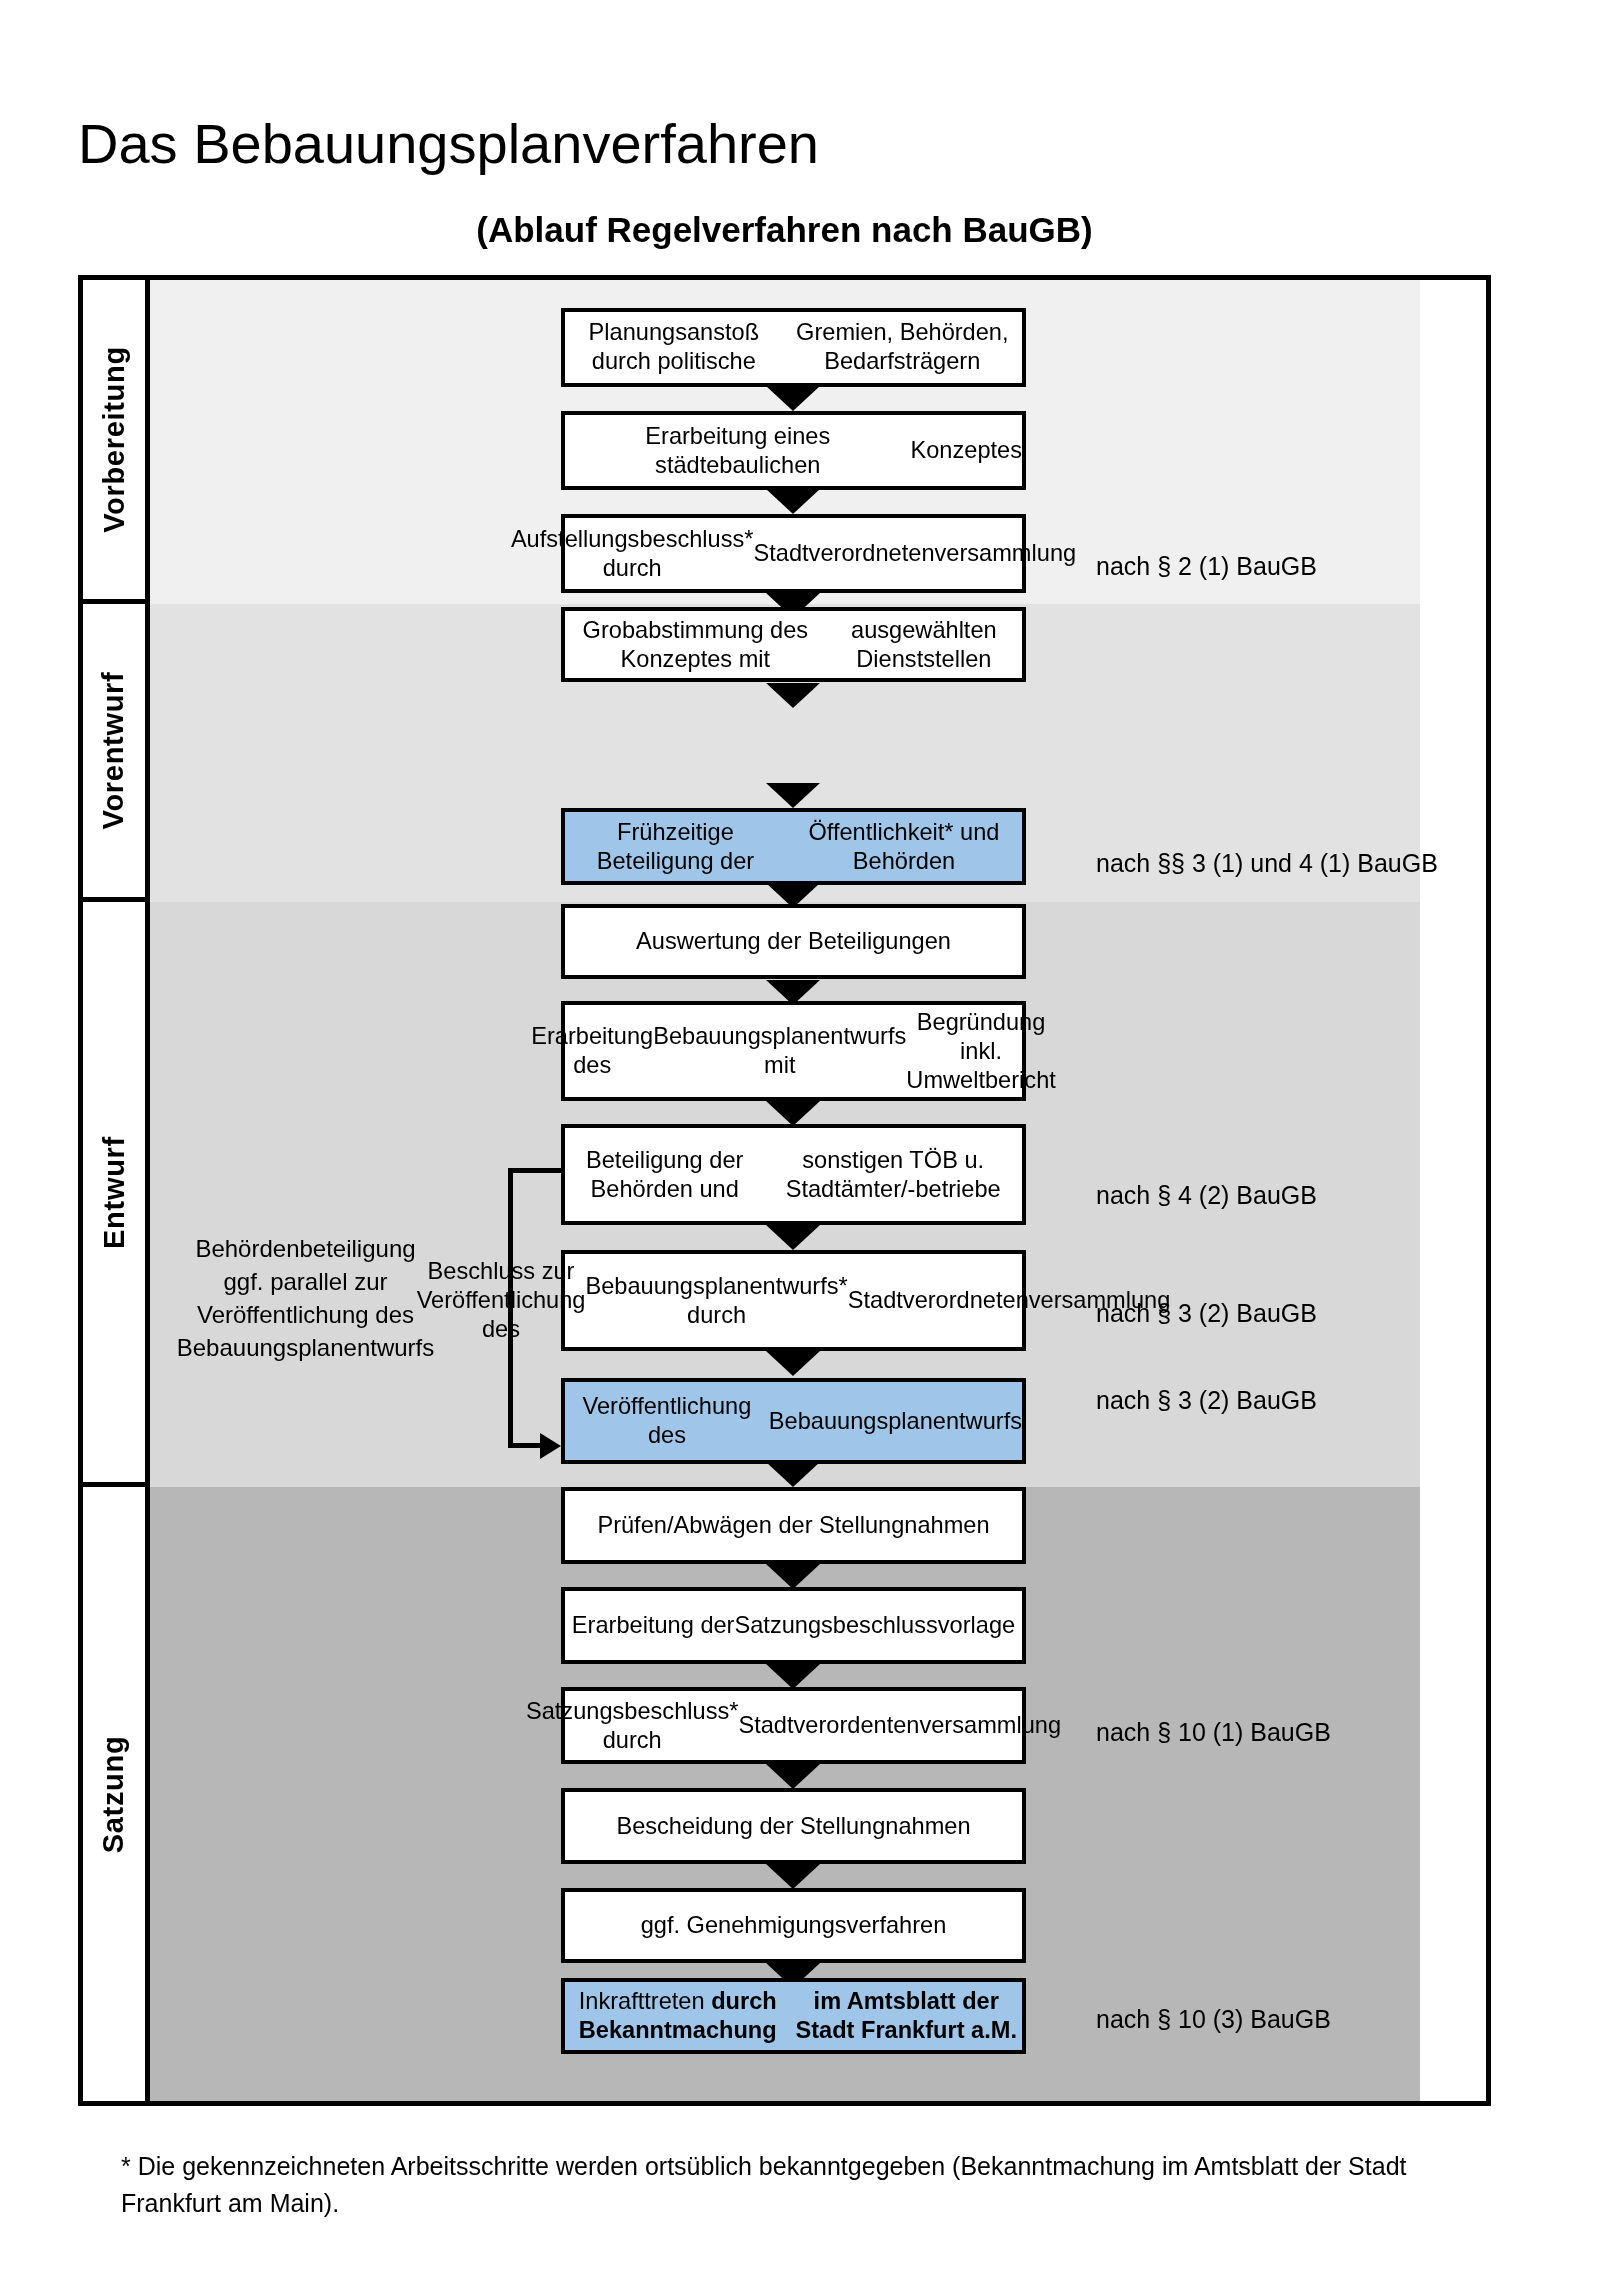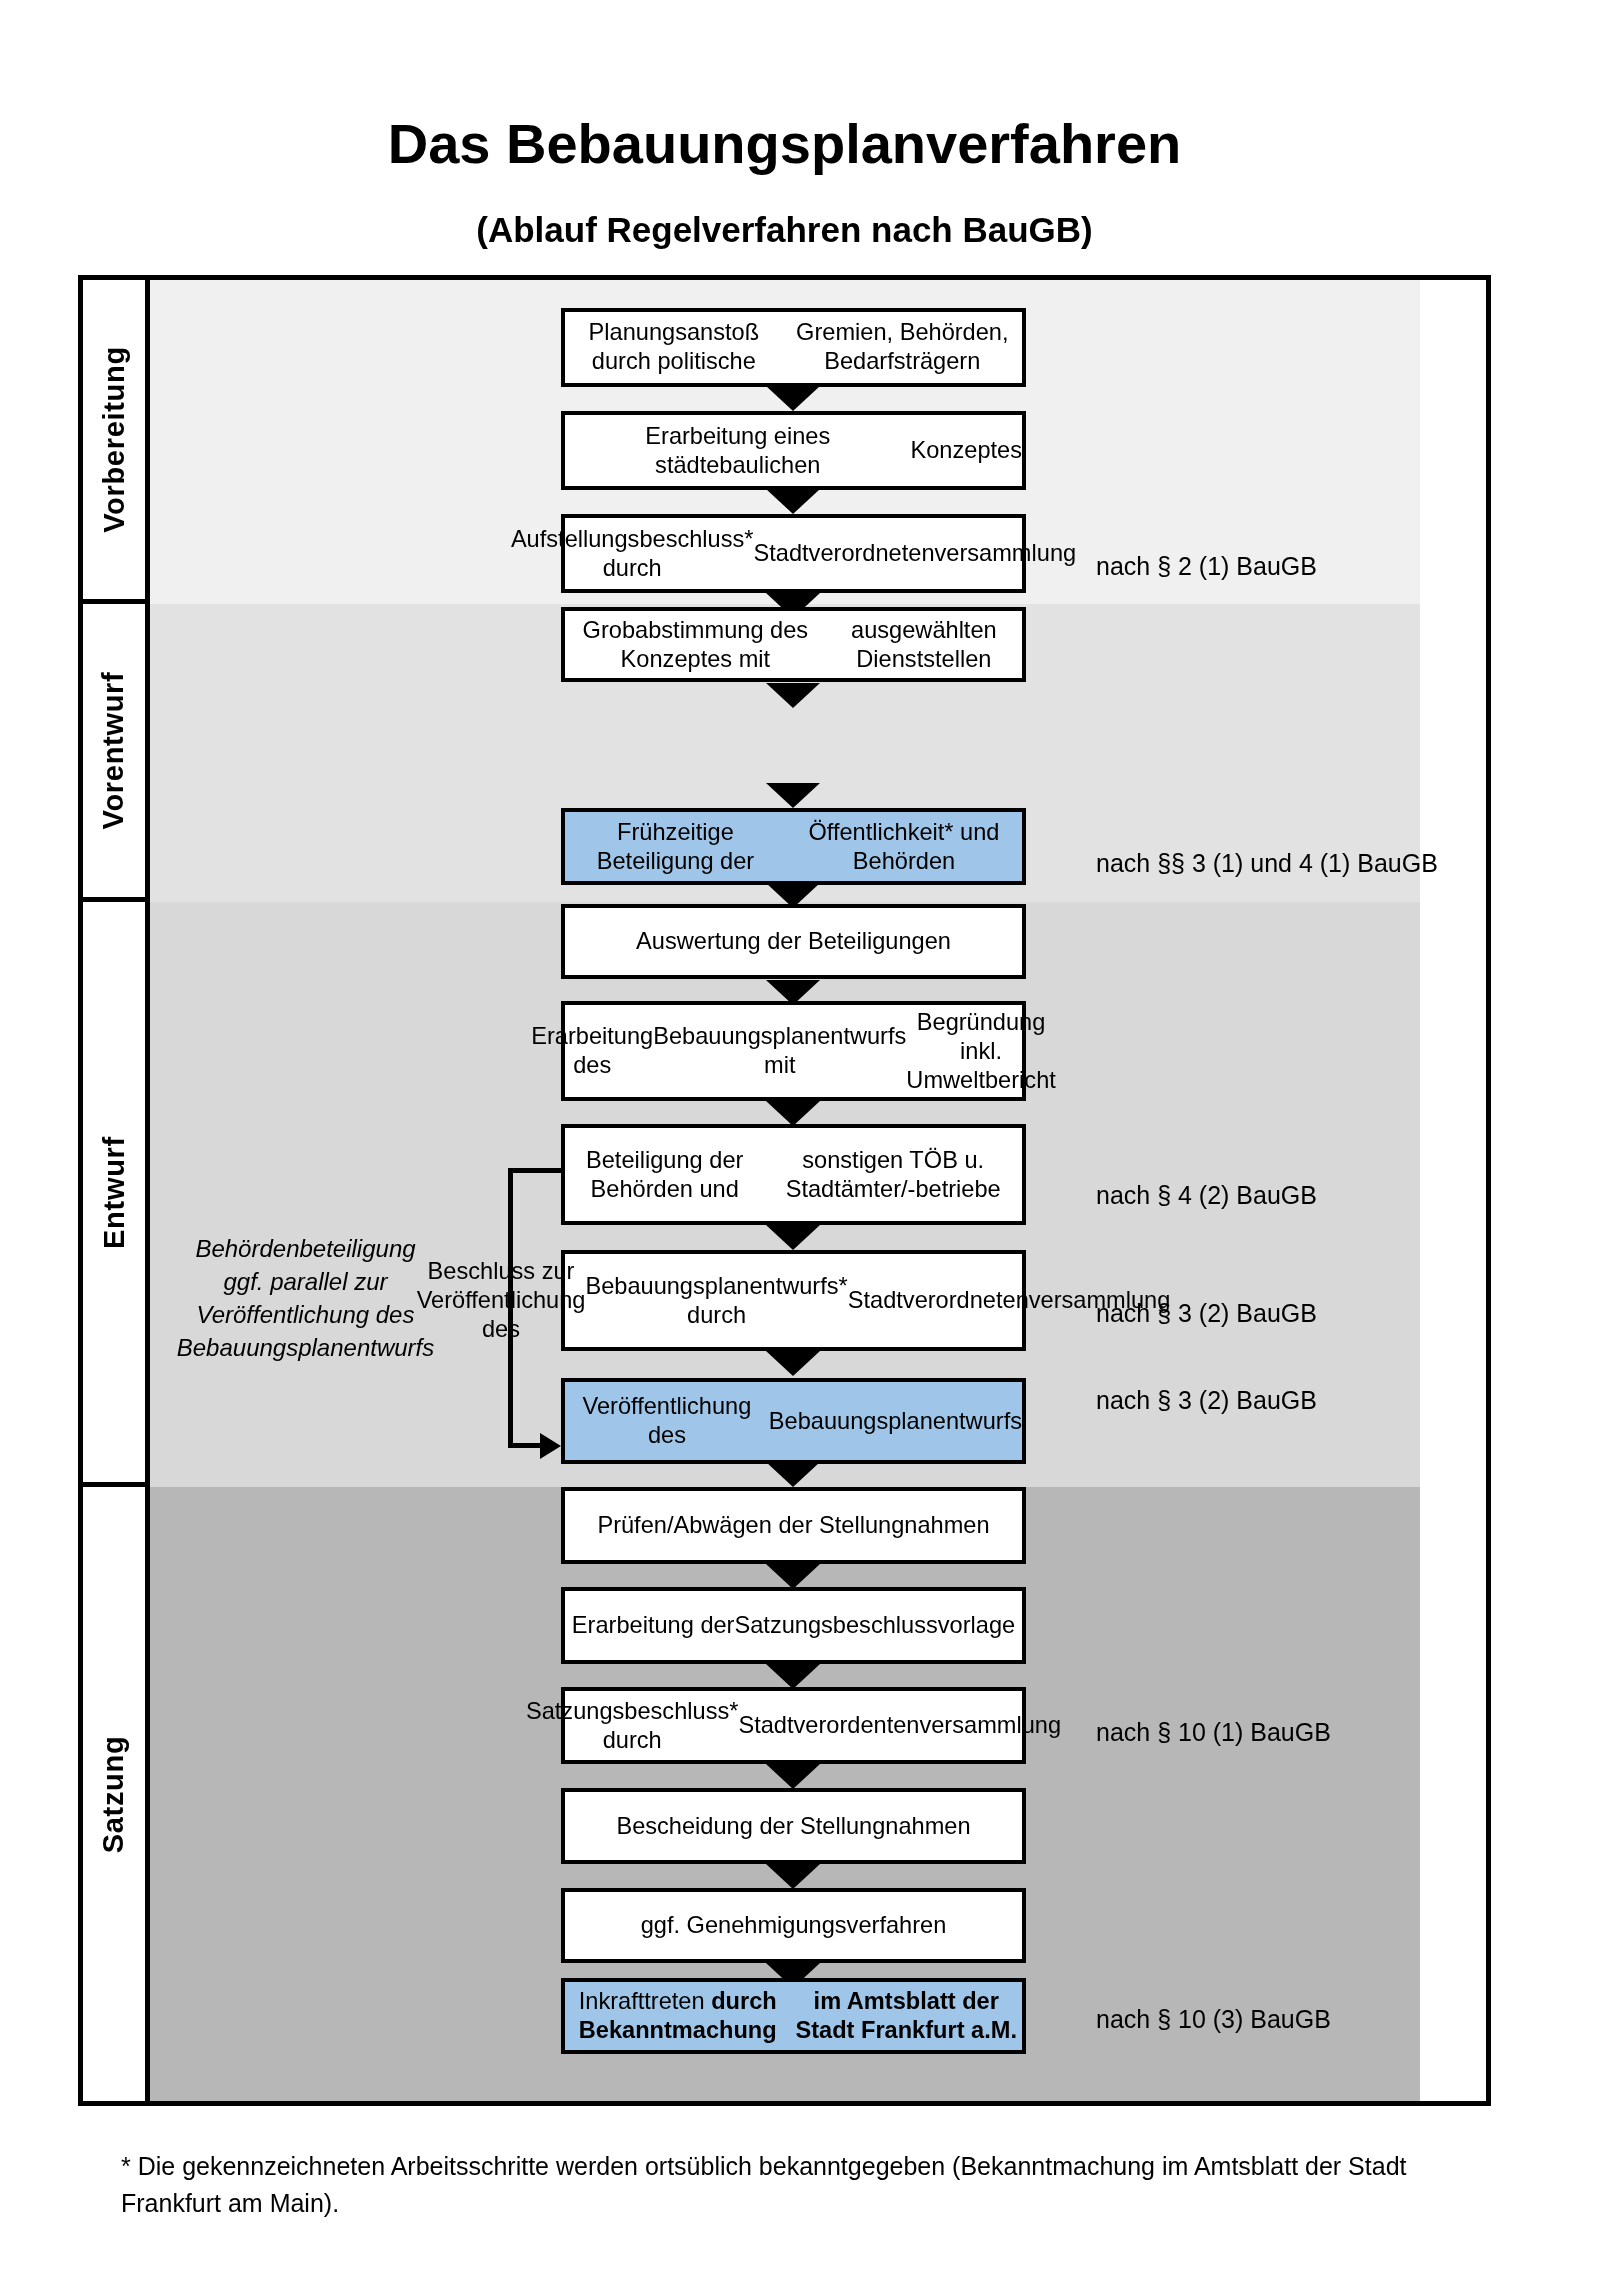--- a/index.html
+++ b/index.html
@@ -9,21 +9,21 @@
   body{
     width:1623px;height:2295px;
     background:#fff;
     font-family:"Liberation Sans","DejaVu Sans",sans-serif;
     color:var(--ink);
     position:relative;
     -webkit-font-smoothing:antialiased;
   }
   .title{
     position:absolute;left:78px;top:113px;width:1413px;
-    text-align:center;font-size:56px;font-weight:bold;line-height:1.1;
+    text-align:left;font-size:56px;font-weight:normal;line-height:1.1;
   }
   .subtitle{
     position:absolute;left:78px;top:211px;width:1413px;
     text-align:center;font-size:35px;font-weight:bold;line-height:1.1;
   }
   .frame{
     position:absolute;left:78px;top:275px;width:1413px;height:1831px;
     border:5.2px solid var(--ink);box-sizing:border-box;background:#fff;
   }
   .band{position:absolute;left:67px;width:1270px;}
@@ -55,21 +55,21 @@
   .arrow{
     position:absolute;left:683px;width:0;height:0;
     border-left:27.5px solid transparent;border-right:27.5px solid transparent;
     border-top:25px solid var(--ink);
   }
   .law{
     position:absolute;left:1013px;font-size:25px;line-height:29px;white-space:nowrap;
   }
   .sidenote{
     position:absolute;left:72px;top:952px;width:301px;
-    text-align:center;font-size:24px;line-height:33px;font-style:italic;
+    text-align:center;font-size:24px;line-height:33px;
   }
   .seg{position:absolute;background:var(--ink);}
   .br-top{left:425px;top:888px;width:54px;height:4.6px;}
   .br-vert{left:425px;top:888px;width:4.6px;height:280px;}
   .br-bot{left:425px;top:1163px;width:34px;height:4.6px;}
   .br-head{
     position:absolute;left:457px;top:1153px;width:0;height:0;
     border-top:13px solid transparent;border-bottom:13px solid transparent;
     border-left:21px solid var(--ink);
   }

